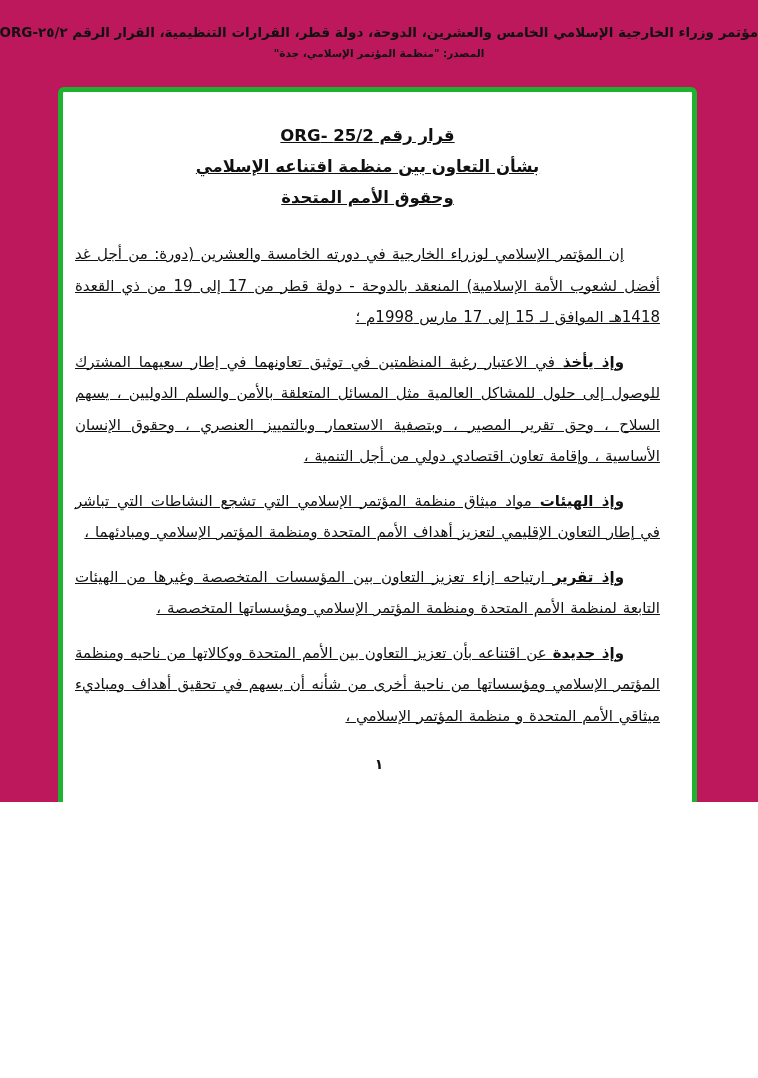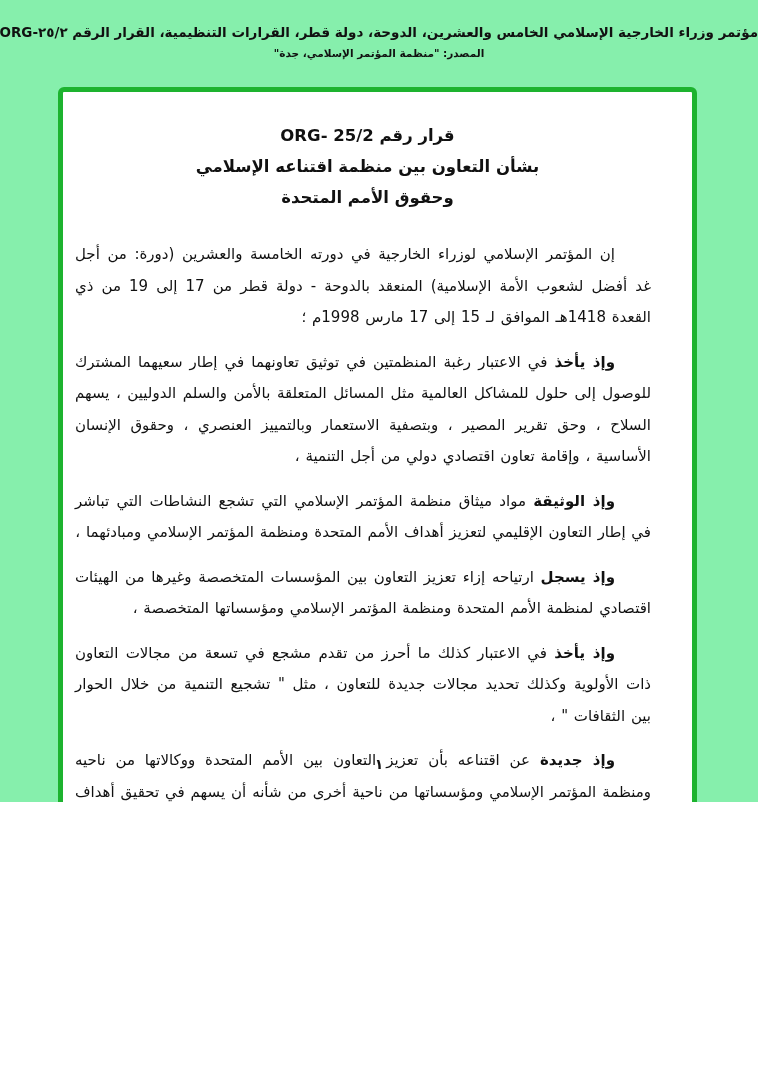--- a/index.html
+++ b/index.html
@@ -6,21 +6,21 @@
   html, body { margin: 0; padding: 0; }
   body {
     width: 758px; height: 1078px;
     background: #ffffff;
     font-family: "DejaVu Sans", sans-serif;
     color: #111111;
   }
   .page {
     position: relative;
     width: 758px; height: 802px;
-    background: #86efac;
+    background: #be185d;
     overflow: hidden;
     direction: rtl;
   }
   .doc-header {
     position: absolute;
     top: 24px; left: 0; right: 0;
     text-align: center;
     direction: rtl;
   }
   .doc-header .line1 {
@@ -35,37 +35,38 @@
     margin-top: 7px;
   }
   .border-box {
     position: absolute;
     left: 58px; top: 87px;
     width: 639px; height: 911px;
     border: 5px solid #1db32f;
     border-radius: 6px;
     background: #ffffff;
     padding: 22px 32px 0 12px;
+    text-decoration: underline;
   }
   .title-block {
     text-align: center;
     font-weight: 700;
     font-size: 16.5px;
     line-height: 31px;
     margin-top: 6px;
   }
   .body-block {
     margin-top: 26px;
     font-size: 15px;
     line-height: 31.5px;
     text-align: justify;
     direction: rtl;
   }
   .para {
-    margin: 0 9px 13px 0;
+    margin: 0 0 13px 0;
     text-indent: 36px;
     word-spacing: 1px;
   }
   .para .lead { font-weight: 700; }
   .page-number {
     position: absolute;
     bottom: 30px; left: 0; right: 0;
     text-align: center;
     font-size: 14px;
     font-weight: 700;
@@ -88,25 +89,24 @@
       <div>بشأن التعاون بين منظمة اقتناعه الإسلامي</div>
       <div>وحقوق الأمم المتحدة</div>
     </div>
 
     <div class="body-block">
       <p class="para"><span class="lead"></span><span>إن المؤتمر الإسلامي لوزراء الخارجية في دورته الخامسة والعشرين  (دورة: من أجل غد أفضل لشعوب الأمة الإسلامية) المنعقد بالدوحة - دولة قطر من 17 إلى 19 من ذي القعدة 1418هـ الموافق لـ 15 إلى 17 مارس 1998م ؛</span></p>
 
 
       <p class="para"><span class="lead">وإذ يأخذ</span><span> في الاعتبار رغبة المنظمتين في توثيق تعاونهما في إطار سعيهما المشترك للوصول إلى حلول للمشاكل العالمية مثل المسائل المتعلقة بالأمن والسلم الدوليين ، يسهم السلاح ، وحق تقرير المصير ، وبتصفية الاستعمار وبالتمييز العنصري ، وحقوق الإنسان الأساسية ، وإقامة تعاون اقتصادي دولي من أجل التنمية ،</span></p>
 
-      <p class="para"><span class="lead">وإذ الوثيقة</span><span> مواد ميثاق منظمة المؤتمر الإسلامي التي تشجع النشاطات التي تباشر في إطار التعاون الإقليمي لتعزيز أهداف الأمم المتحدة ومنظمة المؤتمر الإسلامي ومبادئهما ،</span></p>
+      <p class="para"><span class="lead">وإذ الهيئات</span><span> مواد ميثاق منظمة المؤتمر الإسلامي التي تشجع النشاطات التي تباشر في إطار التعاون الإقليمي لتعزيز أهداف الأمم المتحدة ومنظمة المؤتمر الإسلامي ومبادئهما ،</span></p>
 
-      <p class="para"><span class="lead">وإذ يسجل</span><span> ارتياحه إزاء تعزيز التعاون بين المؤسسات المتخصصة وغيرها من الهيئات اقتصادي لمنظمة الأمم المتحدة ومنظمة المؤتمر الإسلامي ومؤسساتها المتخصصة ،</span></p>
+      <p class="para"><span class="lead">وإذ تقرير</span><span> ارتياحه إزاء تعزيز التعاون بين المؤسسات المتخصصة وغيرها من الهيئات التابعة لمنظمة الأمم المتحدة ومنظمة المؤتمر الإسلامي ومؤسساتها المتخصصة ،</span></p>
 
-      <p class="para"><span class="lead">وإذ يأخذ</span><span> في الاعتبار كذلك ما أحرز من تقدم مشجع في تسعة من مجالات التعاون ذات الأولوية وكذلك تحديد مجالات جديدة للتعاون ، مثل " تشجيع التنمية من خلال الحوار بين الثقافات " ،</span></p>
 
       <p class="para"><span class="lead">وإذ جديدة</span><span> عن اقتناعه بأن تعزيز التعاون بين الأمم المتحدة ووكالاتها من ناحيه ومنظمة المؤتمر الإسلامي ومؤسساتها من ناحية أخرى من شأنه أن يسهم في تحقيق أهداف ومباديء ميثاقي الأمم المتحدة و منظمة المؤتمر الإسلامي ،</span></p>
     </div>
 
   </div>
 
   <div class="page-number">١</div>
 
 </div>
 

